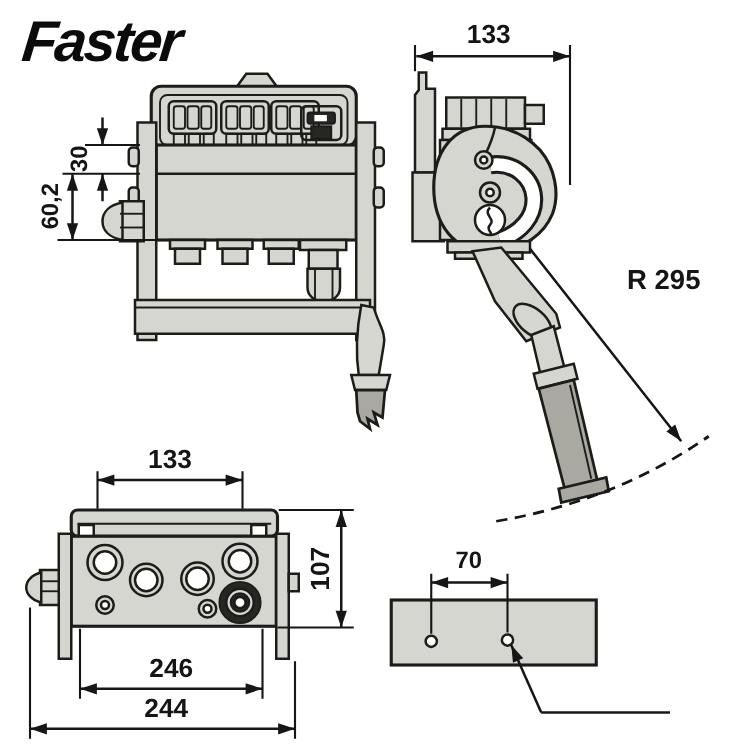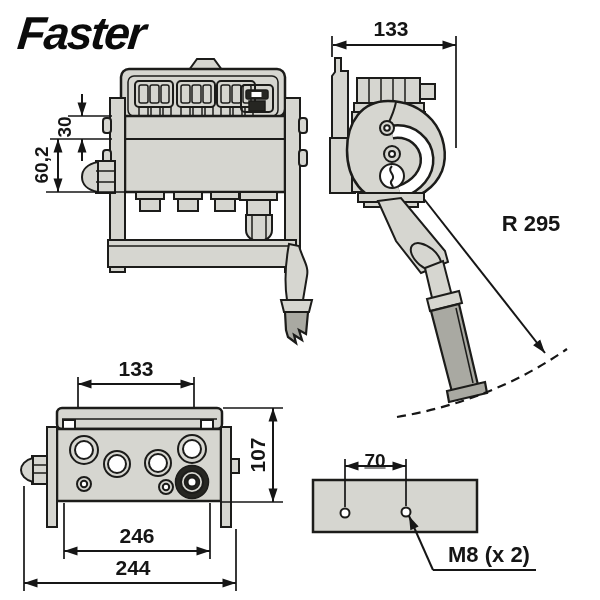--- a/index.html
+++ b/index.html
@@ -280,16 +280,15 @@
   </svg>
 
   <div class="dim-label rot fs19" style="left:64px; top:127px;">30</div>
   <div class="dim-label rot fs19" style="left:41px; top:165px;">60,2</div>
   <div class="dim-label fs21" style="left:391px; top:28px;">133</div>
   <div class="dim-label fs22" style="left:498px; top:224px;margin-left:33px;">R 295</div>
   <div class="dim-label fs21" style="left:136px; top:368px;">133</div>
   <div class="dim-label rot fs21" style="left:257px; top:455px;">107</div>
   <div class="dim-label fs21" style="left:137px; top:535px;">246</div>
   <div class="dim-label fs21" style="left:133px; top:567px;">244</div>
-  <div class="dim-label fs19" style="left:375px; top:460px;text-decoration:underline;">70</div>
-  <div class="dim-label fs22" style="left:489px; top:555px;">M8 (x 2)</div>
+  <div class="dim-label fs19" style="left:375px; top:449px;">70</div>
 
 </div>
 
 </body></html>

